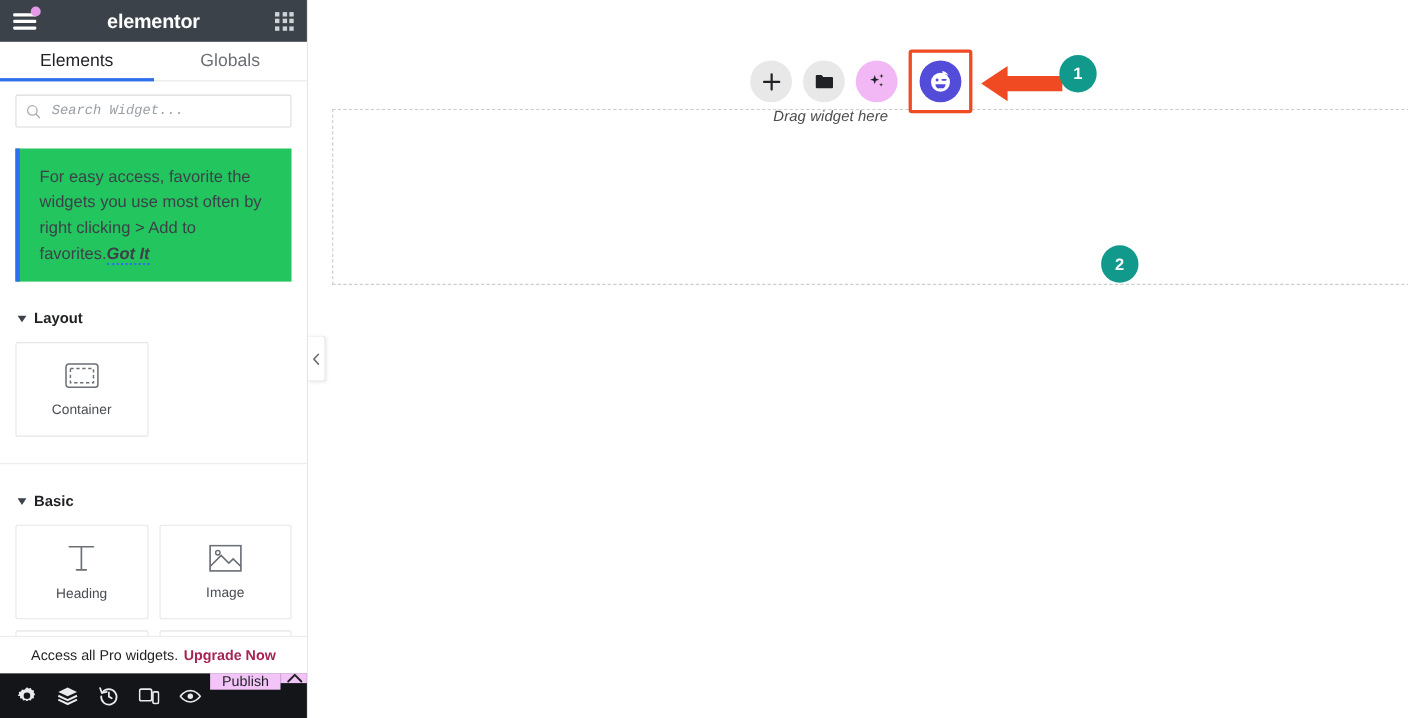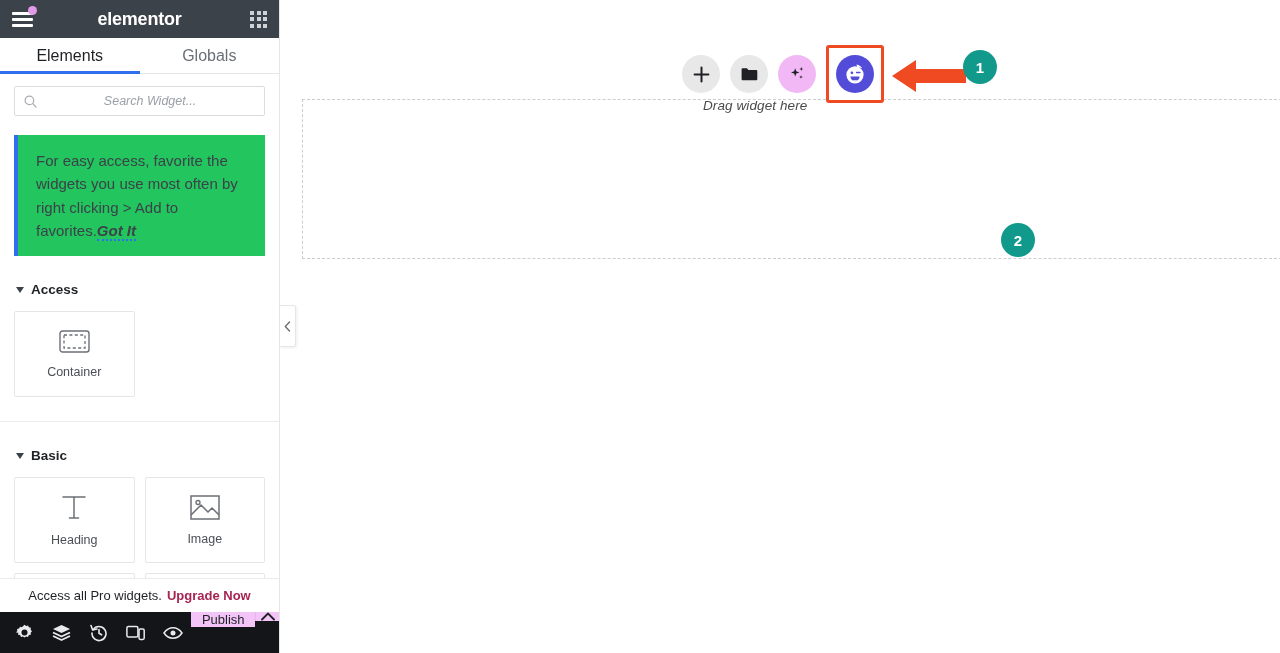--- a/index.html
+++ b/index.html
@@ -101,23 +101,22 @@
 
   #panel-scroll { flex: 1 1 auto; overflow: hidden; position: relative; }
 
   #search-row { padding: 12px 14px 0 14px; }
   #search-box {
     height: 30px; border: 1px solid #dcdcdc; border-radius: 2px;
     display: flex; align-items: center; padding: 0 9px; gap: 8px; background:#fff;
   }
   #search-input {
     border: 0; outline: 0; flex: 1; font-size: 12.5px;
-    font-style: italic; color: #0f766e; font-family: Liberation Sans, sans-serif;
+    font-style: italic; color: #0f766e; font-family: Liberation Mono, monospace;
     background: transparent;
-    text-align: center;
   }
   #search-input::placeholder { color: #9aa0a6; font-style: italic; }
 
   #notice {
     margin: 19px 14px 0 14px;
     background: #22c55e; border-left: 4px solid #2f6fed;
     padding: 14px 14px 14px 18px;
     font-size: 15px; line-height: 1.55; color: #3c4249;
   }
   #notice-link {
@@ -278,21 +277,21 @@
         </div>
       </div>
 
       <div id="notice">
         <span>For easy access, favorite the widgets you use most often by right clicking &gt; Add to favorites.</span><a id="notice-link">Got It</a>
       </div>
 
       <div class="section">
         <div class="section-head">
           <span class="caret"></span>
-          <span>Access</span>
+          <span>Layout</span>
         </div>
         <div class="widget-grid">
           <div class="widget">
             <svg width="31" height="23" viewBox="0 0 31 23">
               <rect x="1" y="1" width="29" height="21" rx="2.5" fill="none" stroke="#6b6f76" stroke-width="1.4"></rect>
               <rect x="5" y="5" width="21" height="13" fill="none" stroke="#6b6f76" stroke-width="1.3" stroke-dasharray="3 2.4"></rect>
             </svg>
             <span class="wlabel">Container</span>
           </div>
         </div>

